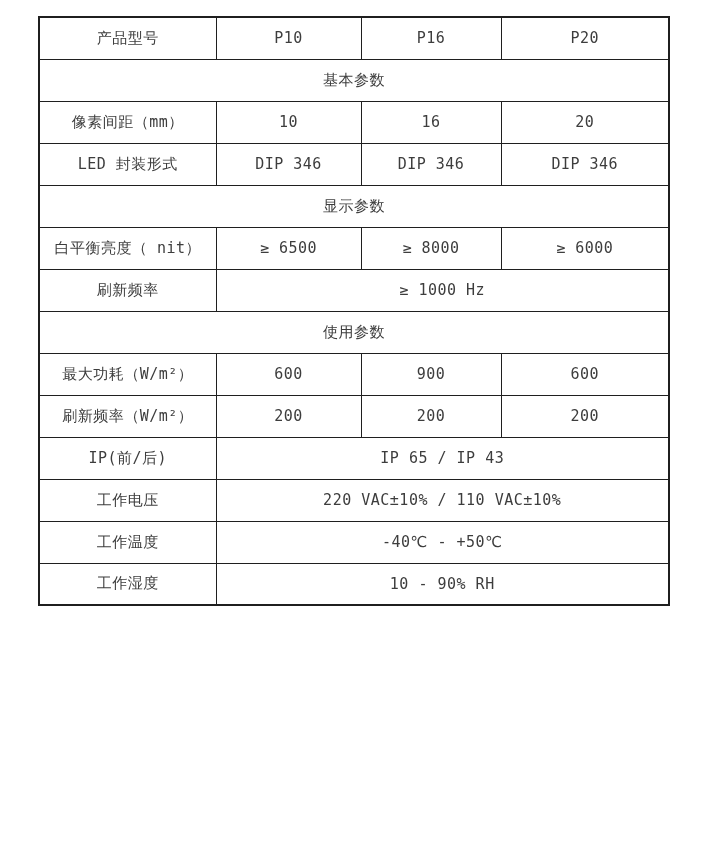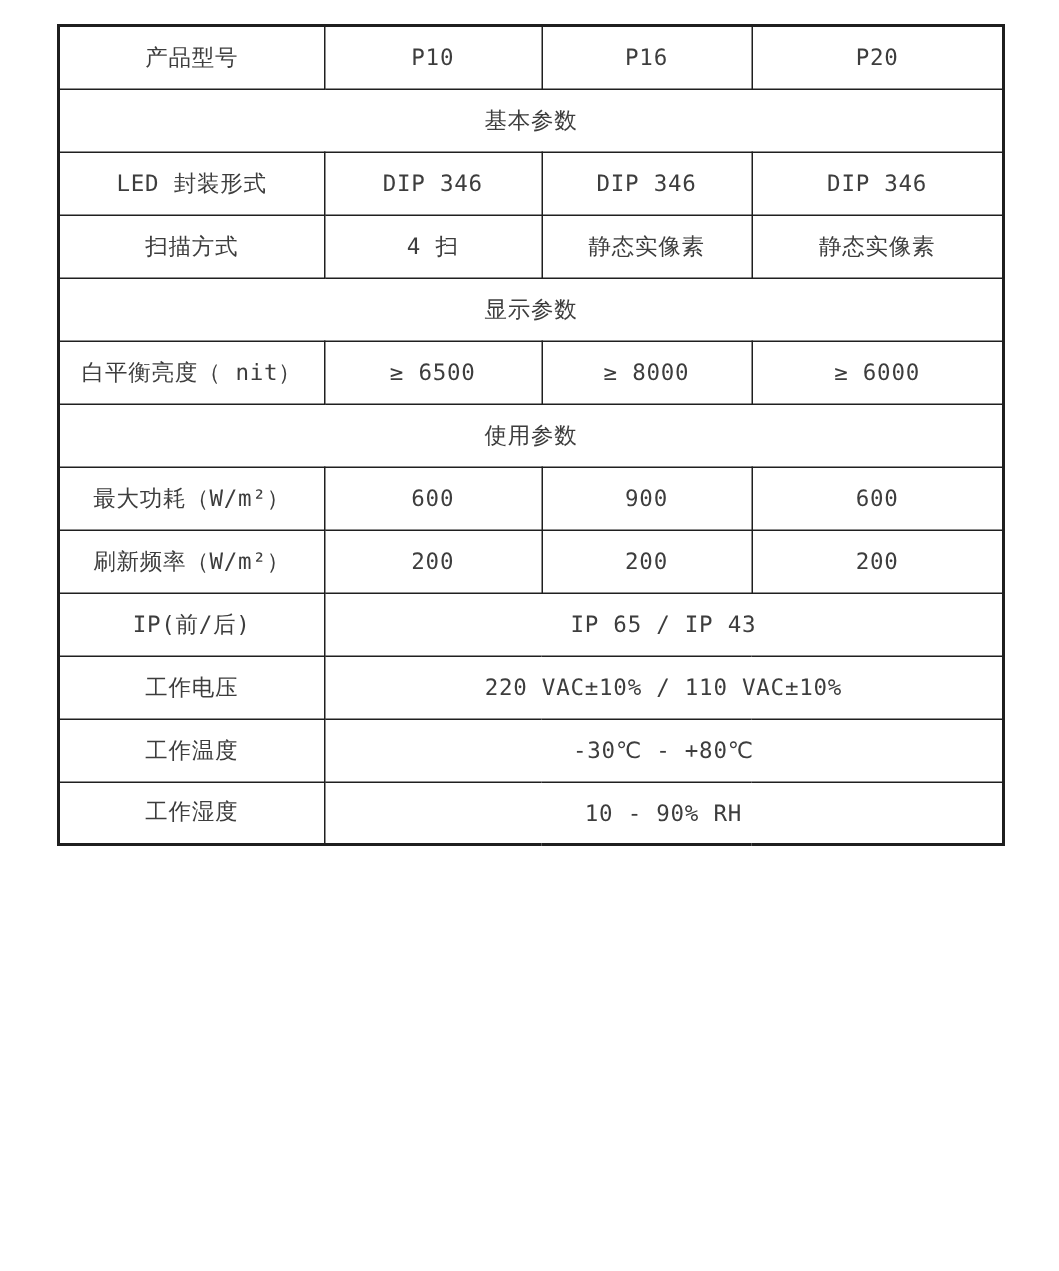--- a/index.html
+++ b/index.html
@@ -66,39 +66,43 @@
         <tr>
           <td class="label-cell">产品型号</td>
           <td class="value-cell">P10</td>
           <td class="value-cell">P16</td>
           <td class="value-cell">P20</td>
         </tr>
         <tr>
           <td colspan="4" class="section-cell">基本参数</td>
         </tr>
         <tr>
+          <td class="label-cell">像素间距（mm）</td>
+          <td class="value-cell">10</td>
+          <td class="value-cell">16</td>
+          <td class="value-cell">20</td>
+        </tr>
+        <tr>
           <td class="label-cell">LED 封装形式</td>
           <td class="value-cell">DIP 346</td>
           <td class="value-cell">DIP 346</td>
           <td class="value-cell">DIP 346</td>
-        </tr>
-        <tr>
-          <td class="label-cell">扫描方式</td>
-          <td class="value-cell">4 扫</td>
-          <td class="value-cell">静态实像素</td>
-          <td class="value-cell">静态实像素</td>
         </tr>
         <tr>
           <td colspan="4" class="section-cell">显示参数</td>
         </tr>
         <tr>
           <td class="label-cell">白平衡亮度（ nit）</td>
           <td class="value-cell">≥ 6500</td>
           <td class="value-cell">≥ 8000</td>
           <td class="value-cell">≥ 6000</td>
+        </tr>
+        <tr>
+          <td class="label-cell">刷新频率</td>
+          <td colspan="3" class="value-cell">≥ 1000 Hz</td>
         </tr>
         <tr>
           <td colspan="4" class="section-cell">使用参数</td>
         </tr>
         <tr>
           <td class="label-cell">最大功耗（W/m²）</td>
           <td class="value-cell">600</td>
           <td class="value-cell">900</td>
           <td class="value-cell">600</td>
         </tr>
@@ -111,21 +115,21 @@
         <tr>
           <td class="label-cell">IP(前/后)</td>
           <td colspan="3" class="value-cell">IP 65 / IP 43</td>
         </tr>
         <tr>
           <td class="label-cell">工作电压</td>
           <td colspan="3" class="value-cell">220 VAC±10% / 110 VAC±10%</td>
         </tr>
         <tr>
           <td class="label-cell">工作温度</td>
-          <td colspan="3" class="value-cell">-30℃ - +80℃</td>
+          <td colspan="3" class="value-cell">-40℃ - +50℃</td>
         </tr>
         <tr>
           <td class="label-cell">工作湿度</td>
           <td colspan="3" class="value-cell">10 - 90% RH</td>
         </tr>
       </tbody>
   </table>
 </div>
 
 </body></html>

